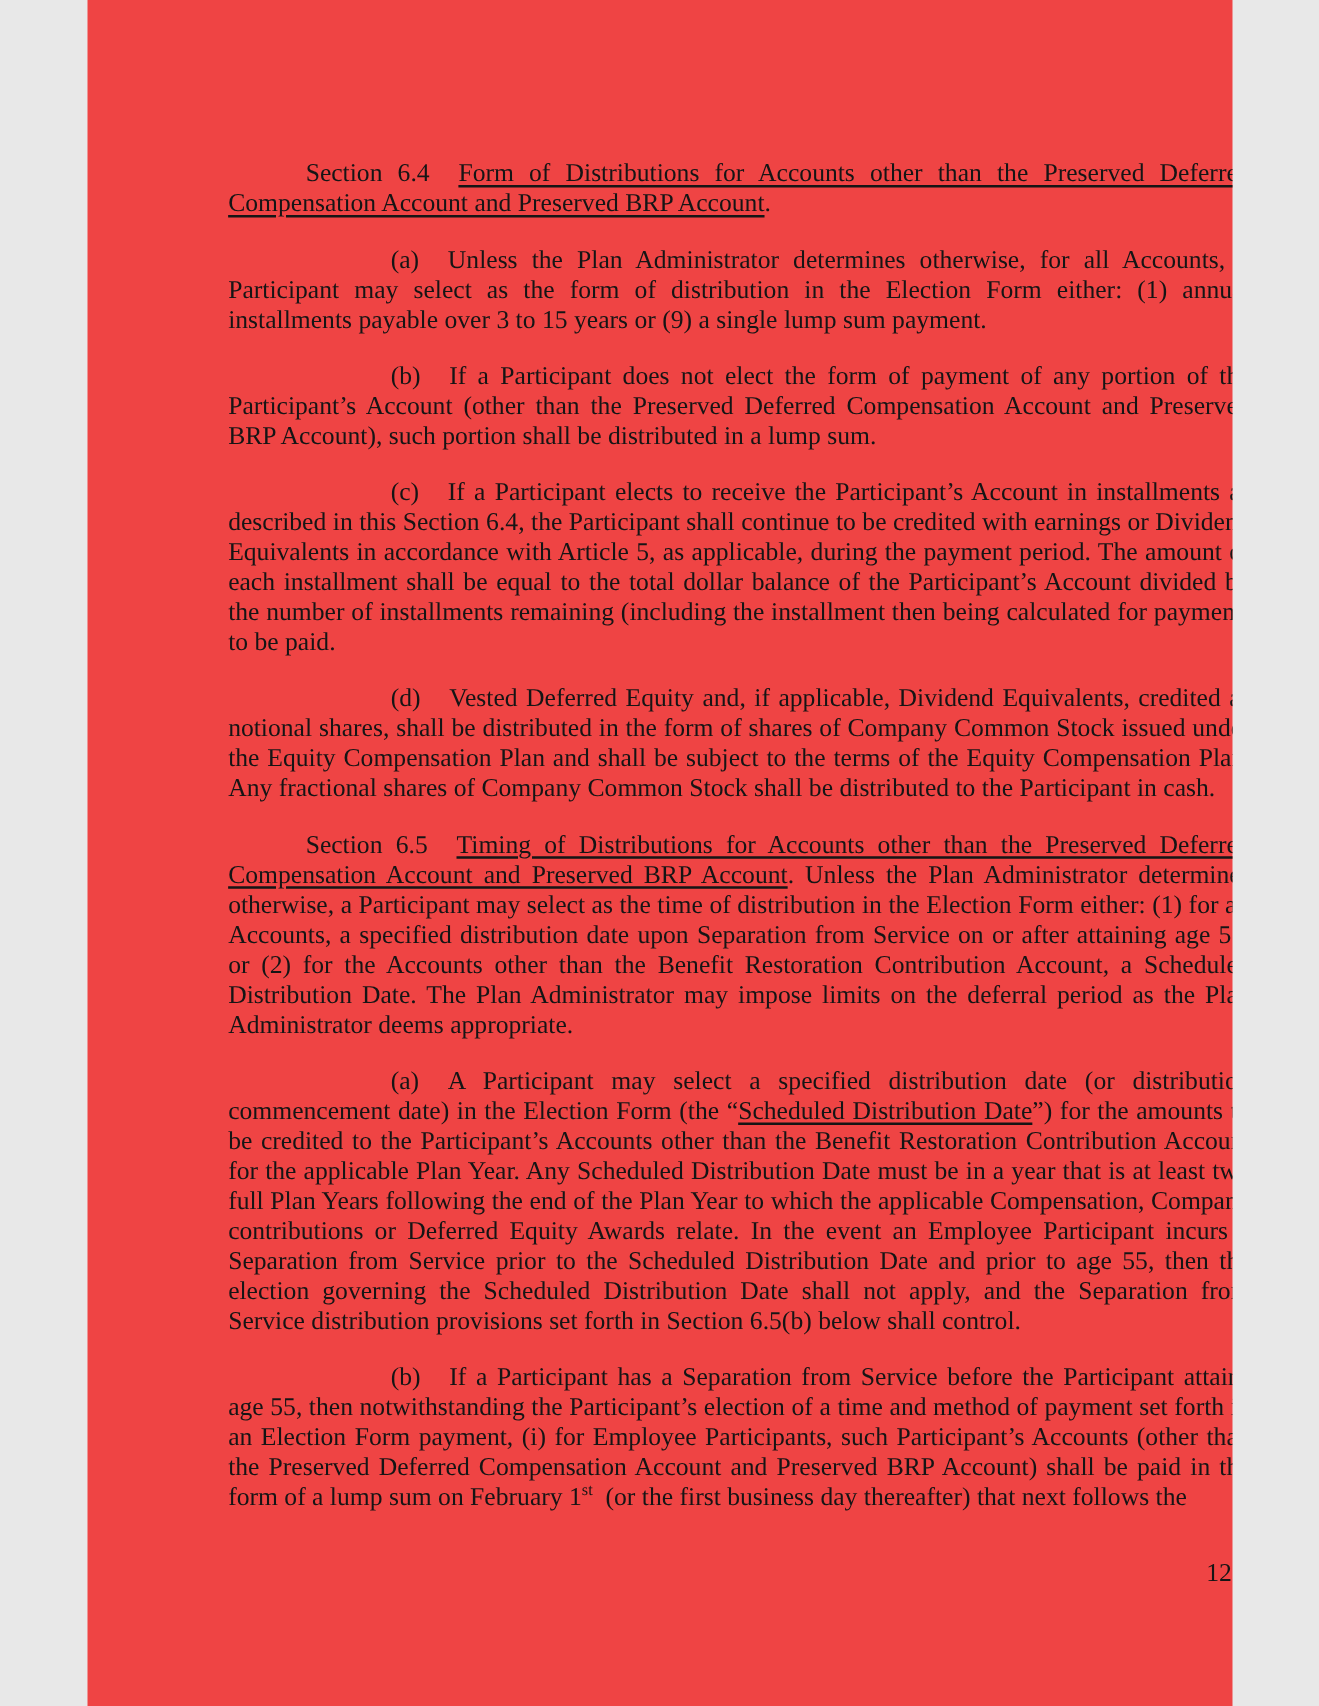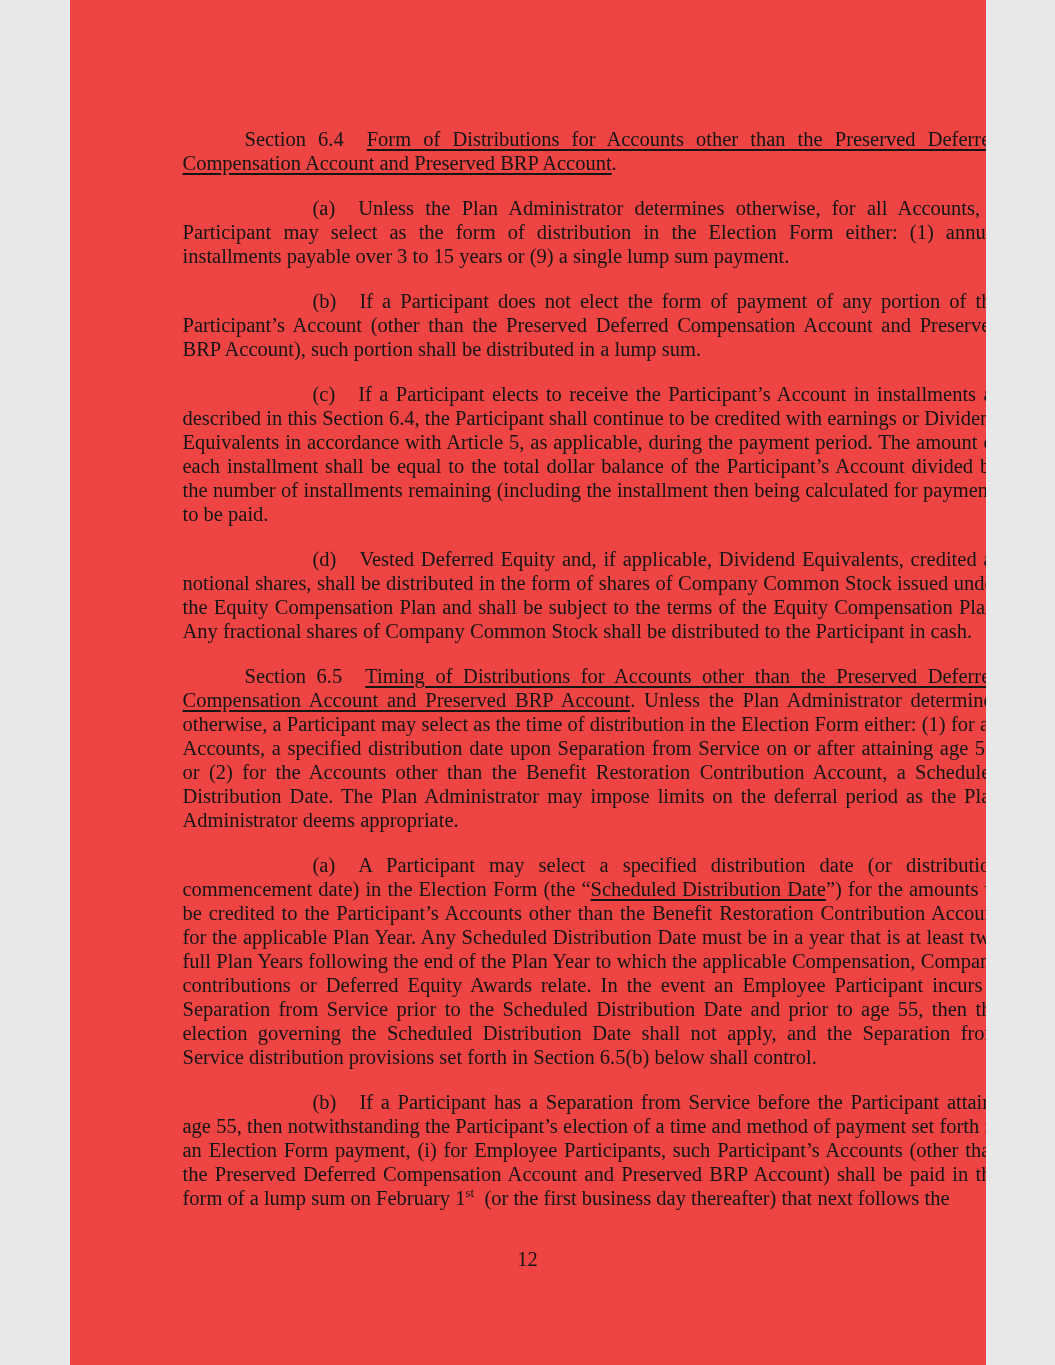--- a/index.html
+++ b/index.html
@@ -44,21 +44,21 @@
   .sup {
     font-size: 13px;
     vertical-align: super;
     line-height: 0;
   }
   .page-footer {
     position: absolute;
     top: 1247px;
     left: 0;
     right: 0;
-    text-align: center;
+    text-align: right;
   }
 </style>
 </head>
 <body>
 
 <div class="page">
   <div class="content">
 
     <p class="para indent-heading"><span>Section 6.4</span><span class="tab"></span><span class="u">Form of Distributions for Accounts other than the Preserved Deferred Compensation Account and Preserved BRP Account</span><span>.</span></p>
 

